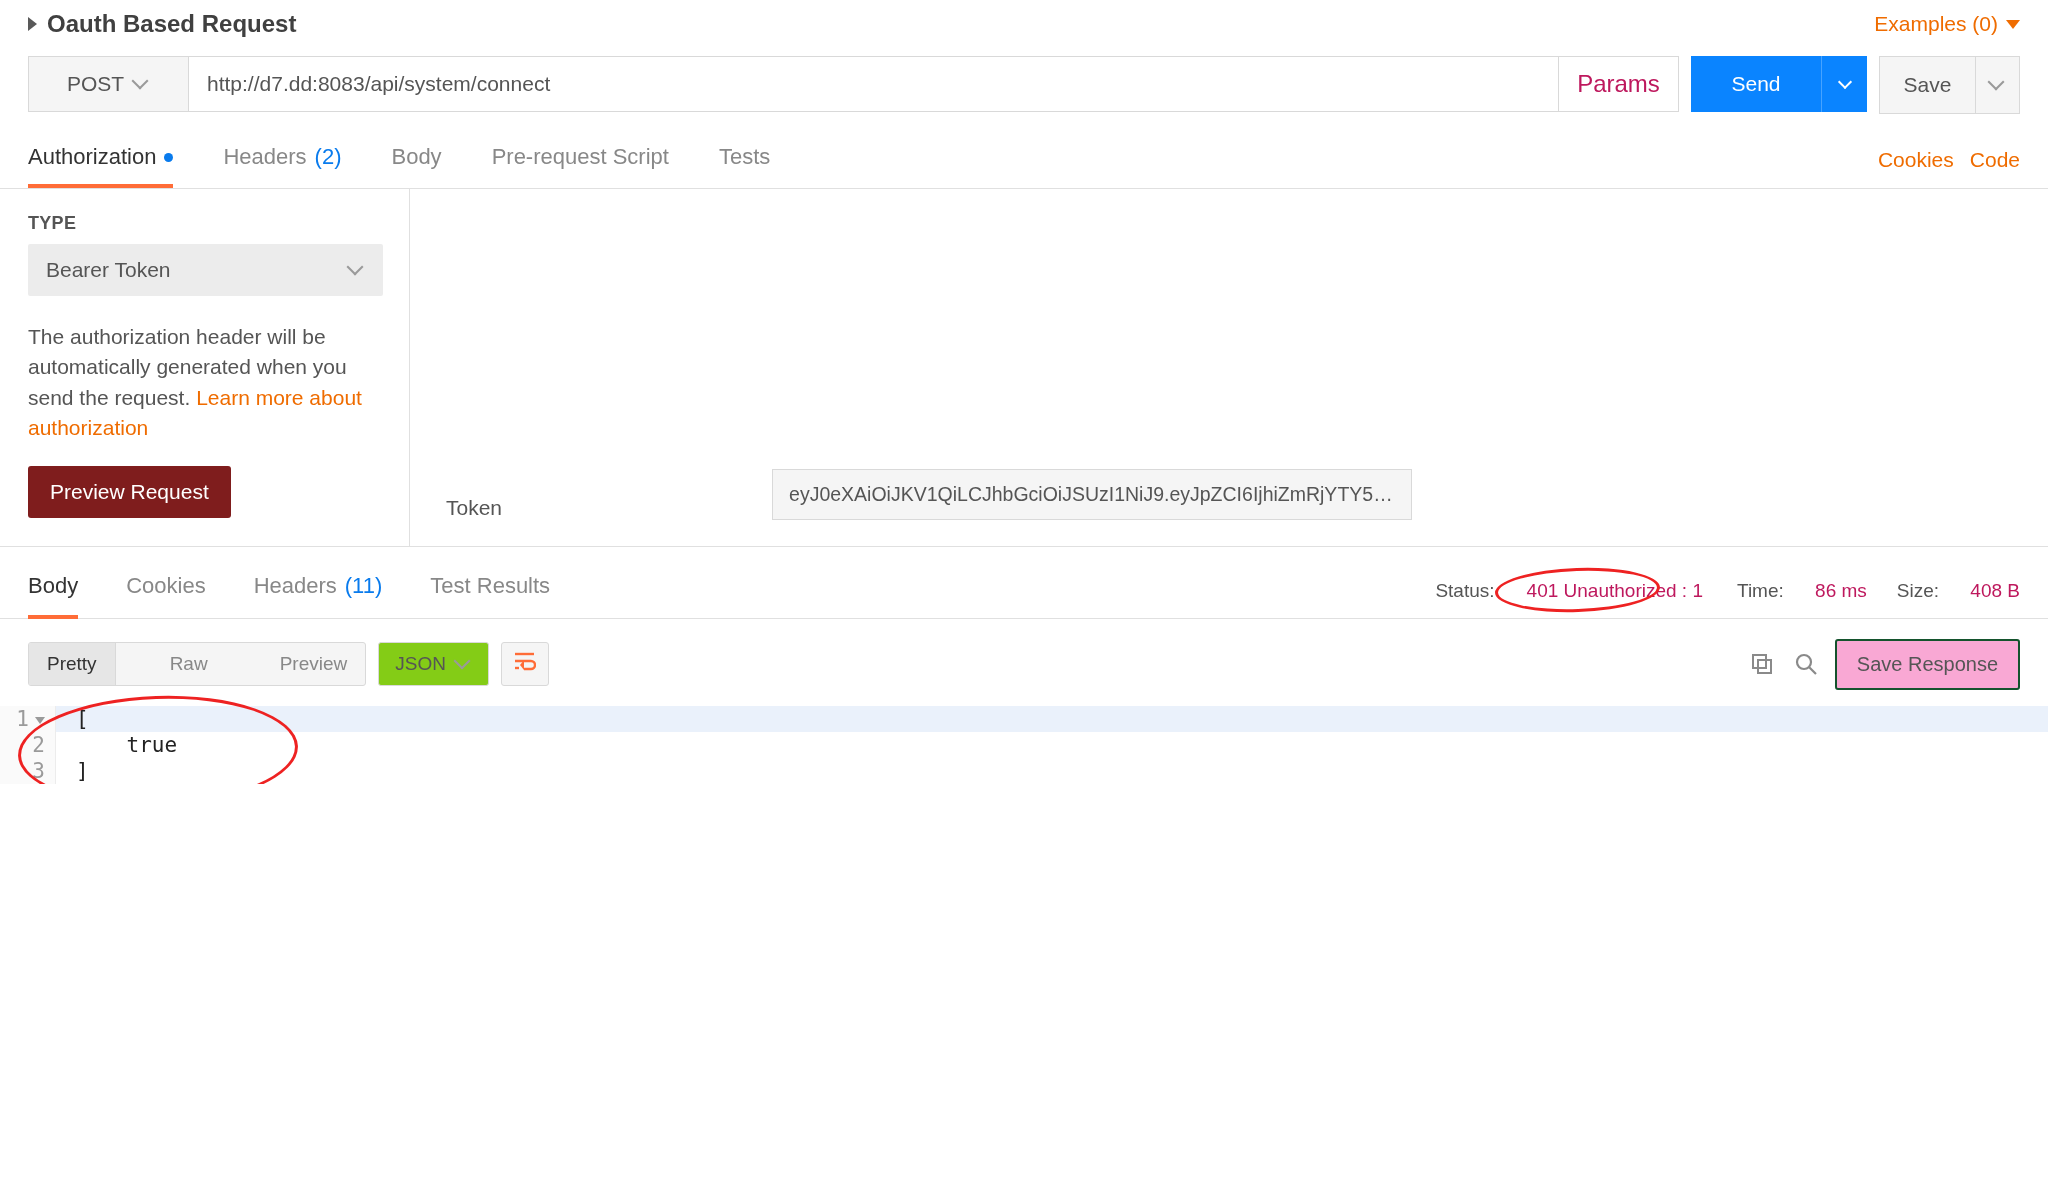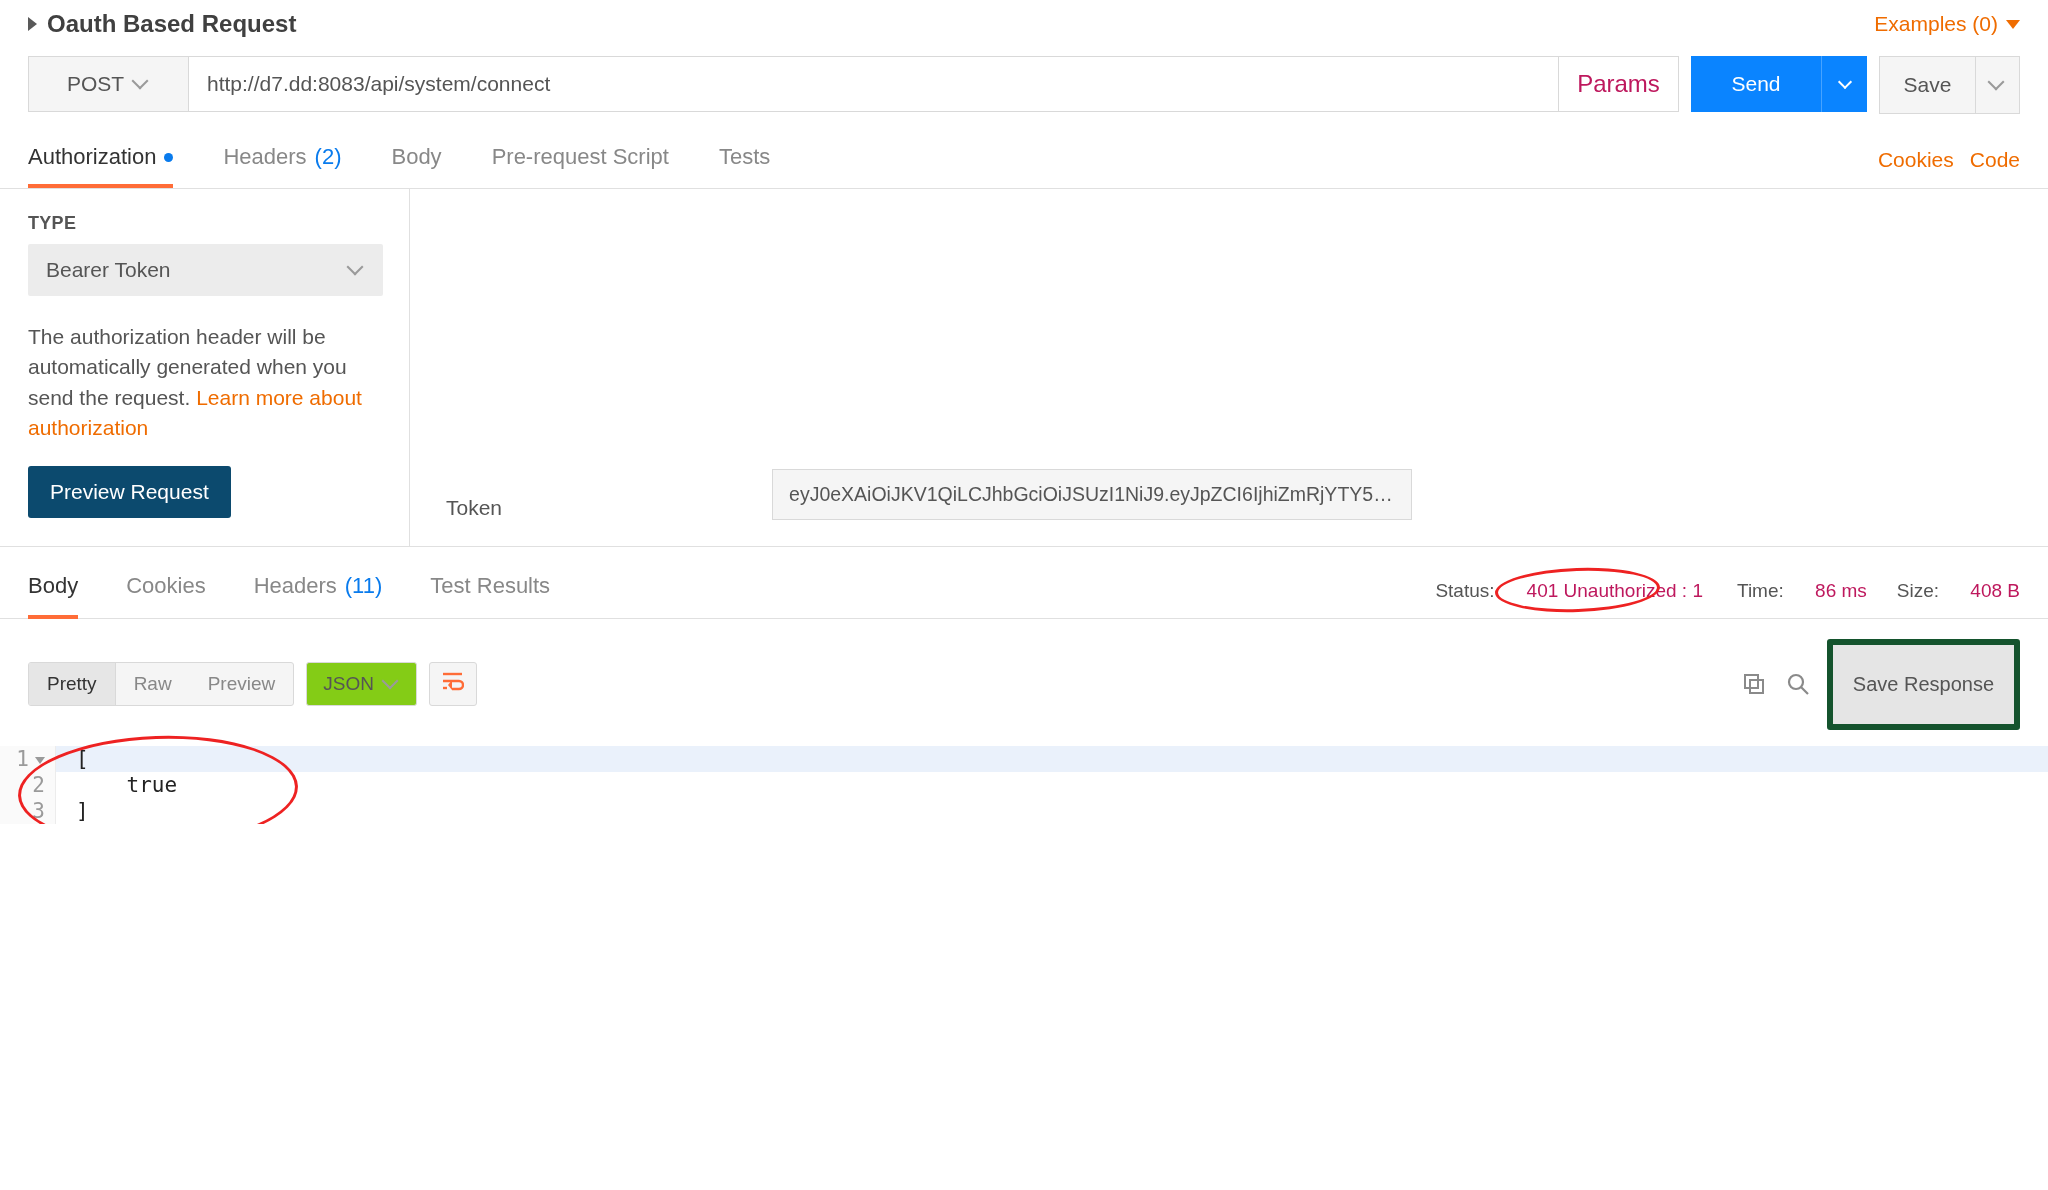--- a/index.html
+++ b/index.html
@@ -197,21 +197,21 @@
       border-radius: 2px;
     }
     .auth-help {
       margin-top: 26px;
       color: #555;
       font-size: 21px;
       line-height: 1.45;
     }
     .btn-orange {
       margin-top: 22px;
-      background: #0c4a6e;
+      background: #7f1d1d;
       color: #fff;
       display: inline-flex;
       align-items: center;
       padding: 14px 22px;
       font-size: 21px;
       cursor: pointer;
       border-radius: 3px;
     }
     .auth-right {
       flex: 1;
@@ -280,20 +280,21 @@
       border-top: 1px solid #e0e0e0;
       margin-top: -1px;
     }
     .viewer-left { display: flex; gap: 12px; align-items: center; }
     .seg {
       display: flex;
       border: 1px solid #d9d9d9;
       background: #f5f5f5;
       border-radius: 3px;
       overflow: hidden;
+      gap: 36px;
     }
     .seg-item {
       padding: 10px 18px;
       color: #888;
       font-size: 19px;
       cursor: pointer;
     }
     .seg-item.active {
       background: #e6e6e6;
       color: #333;
@@ -320,23 +321,23 @@
       font-size: 22px;
     }
     .viewer-right { display: flex; gap: 14px; align-items: center; }
     .icon-btn {
       width: 30px; height: 30px;
       color: #888;
       cursor: pointer;
       display: inline-flex; align-items: center; justify-content: center;
     }
     .save-response {
-      border: 6px solid #14532d;
-      background: #e5e5e5;
-      padding: 28px 20px;
+      border: 2px solid #14532d;
+      background: #f9a8d4;
+      padding: 12px 20px;
       color: #555;
       font-size: 20px;
       cursor: pointer;
       border-radius: 3px;
     }
     .editor {
       position: relative;
       font-family: Menlo, Consolas, monospace;
       font-size: 21px;
       margin-top: 2px;

